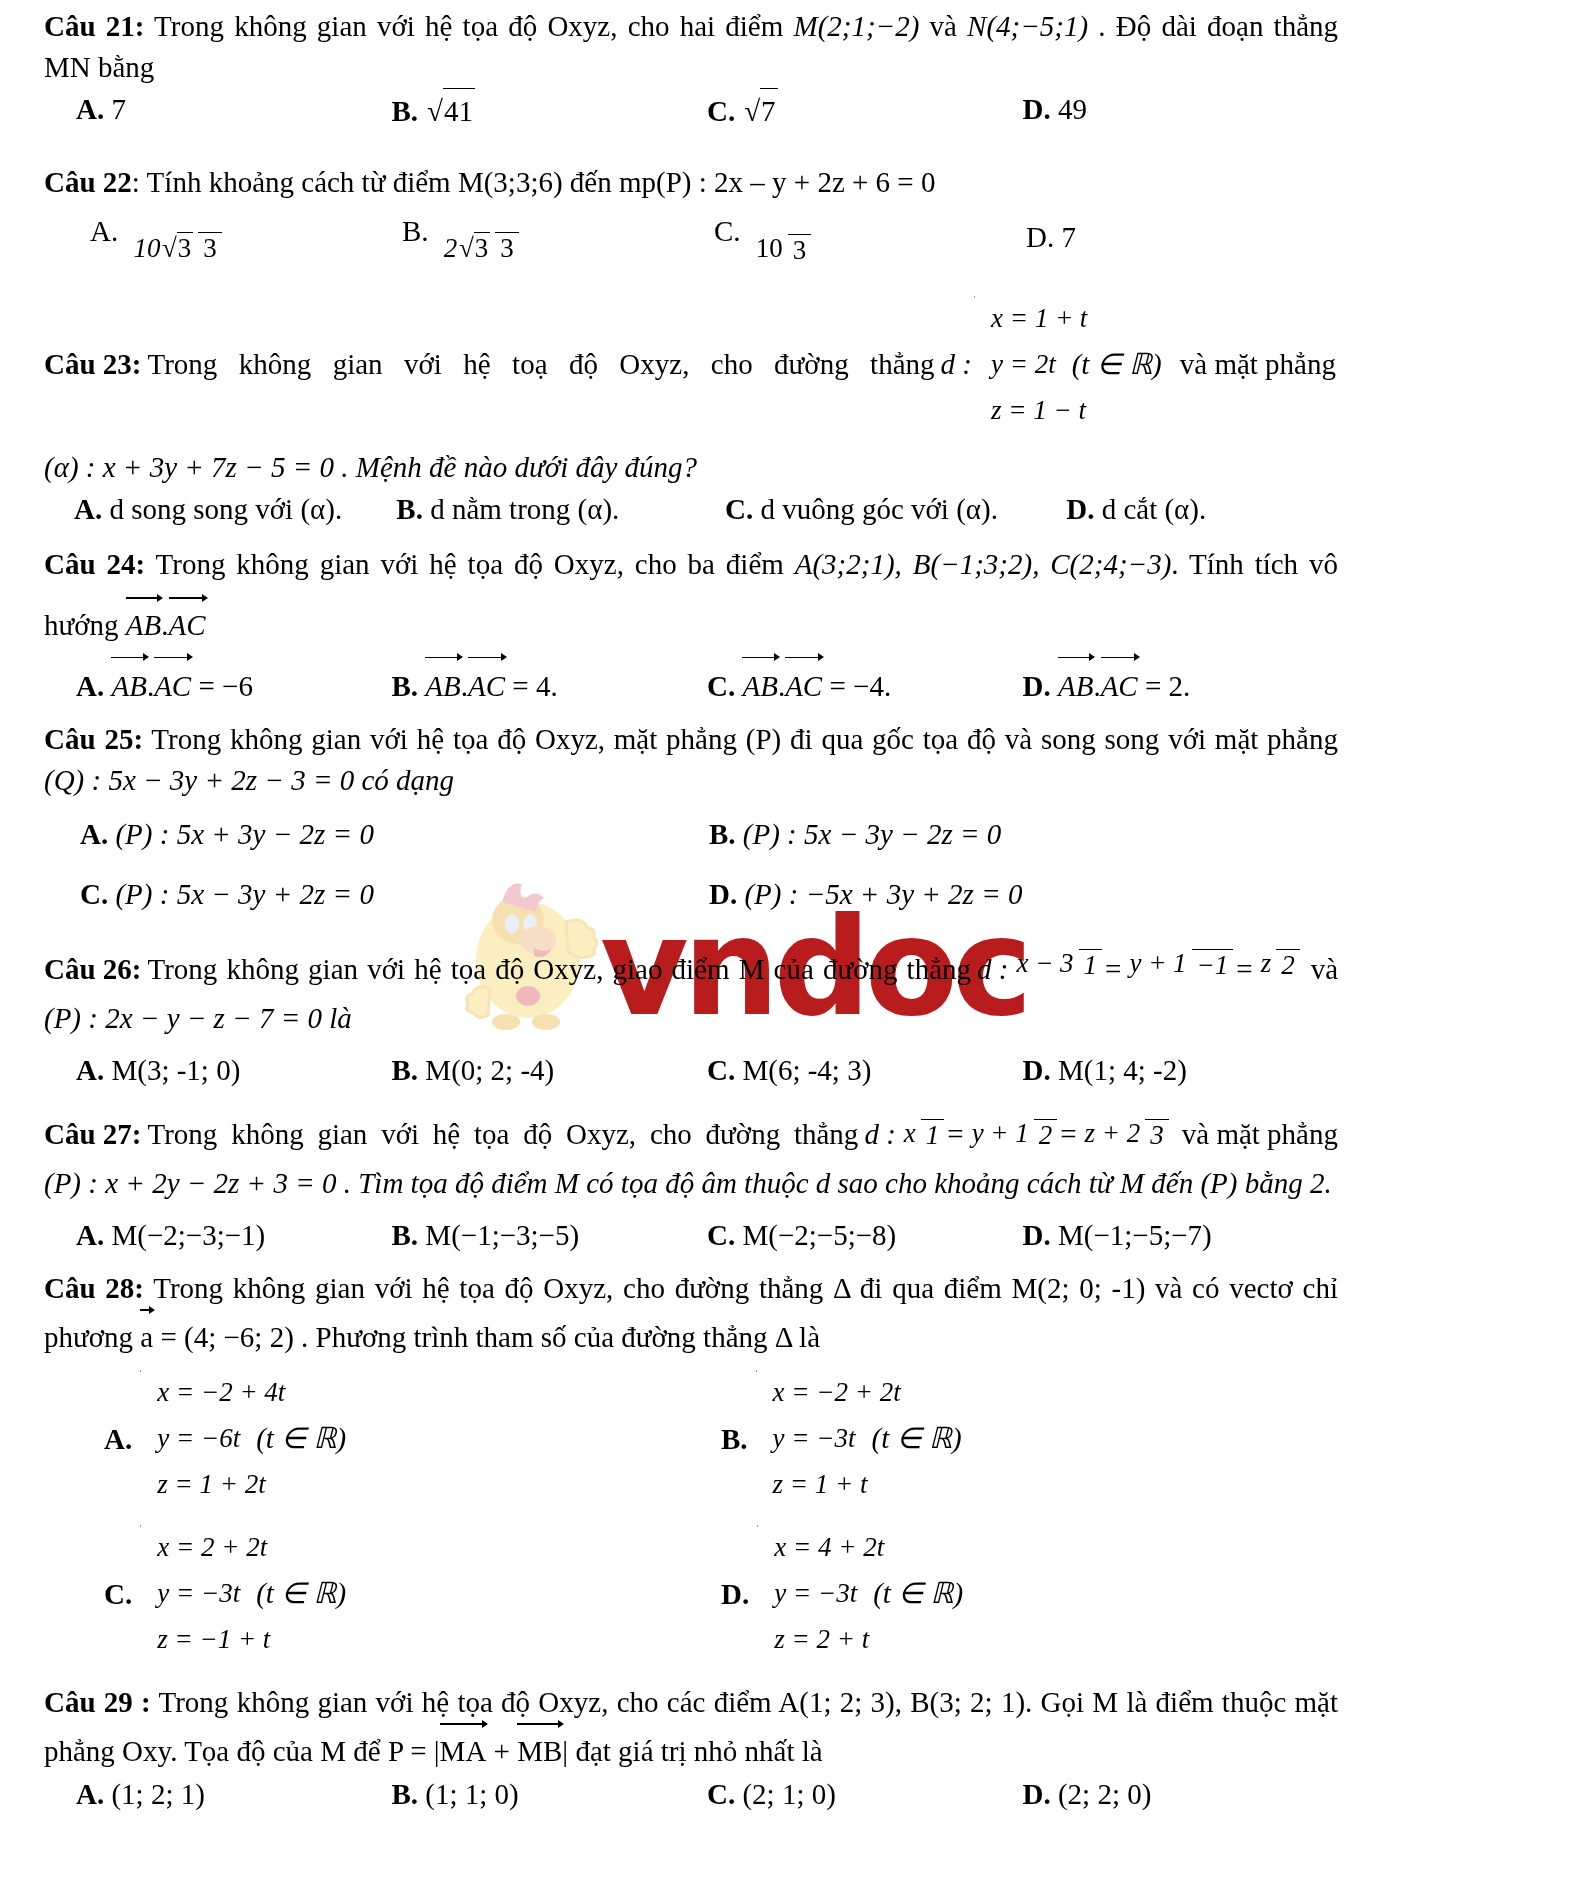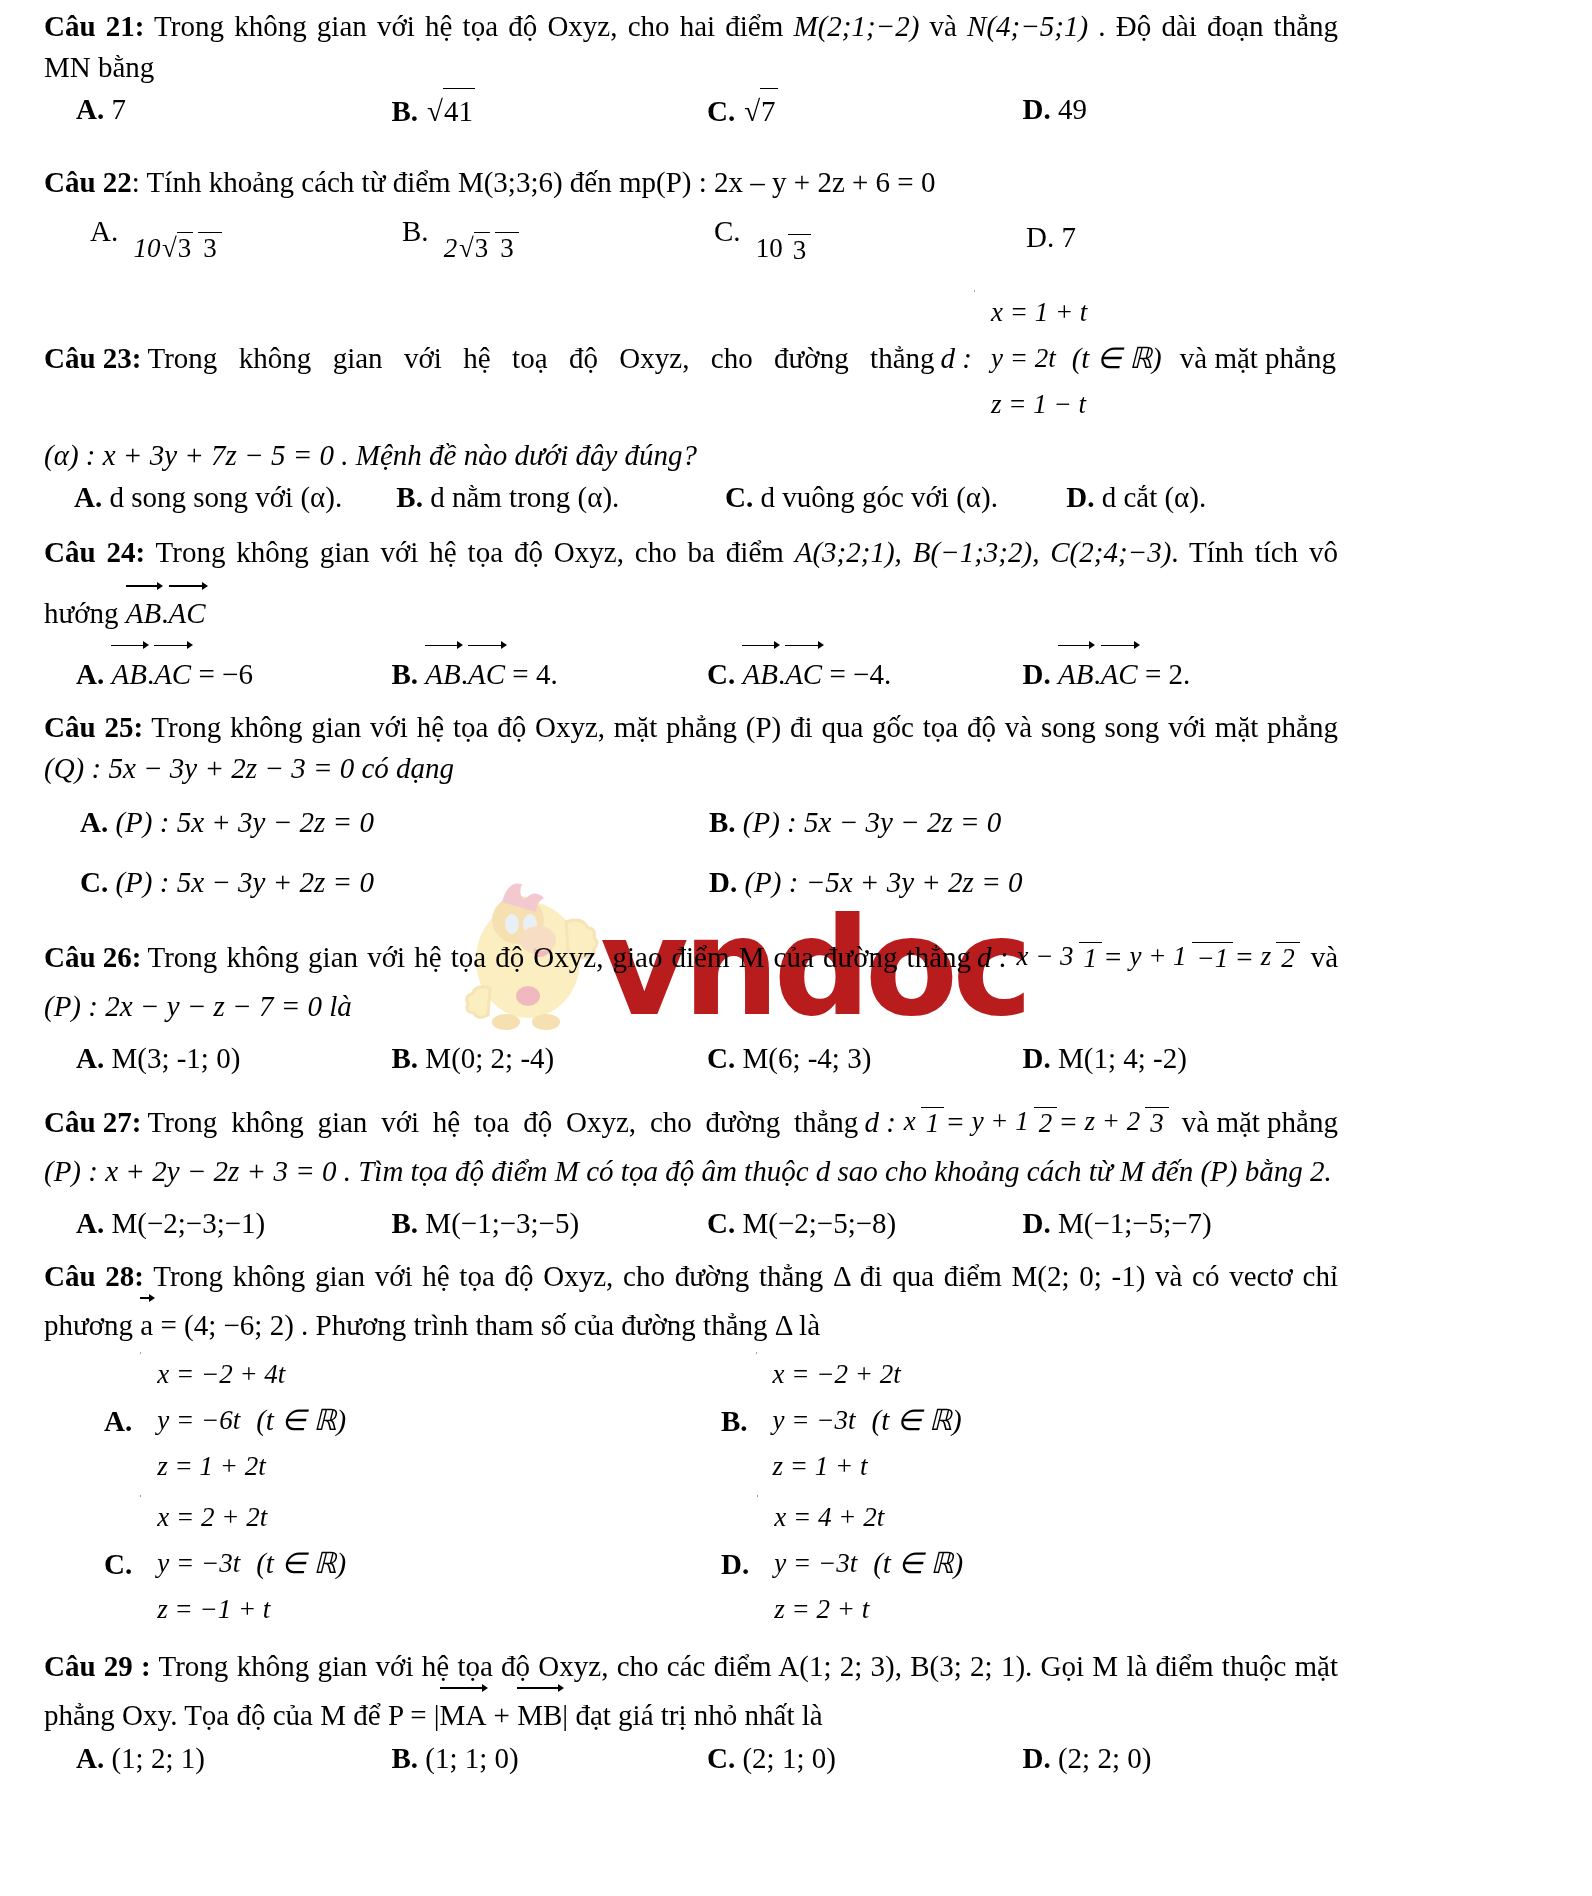--- a/index.html
+++ b/index.html
@@ -44,21 +44,21 @@
   .sq > .bod { display: inline-block; border-top: 1.5px solid #000; padding: 1px 2px 0 1px; }
 
   
   .vec { display: inline-block; position: relative; padding-top: 8px; }
   .vec > .arw { position: absolute; left: 0; right: -2px; top: -5px; height: 9px; }
   .vec > .arw::before { content:""; position:absolute; left:0; right:3px; top:5px; height:1.6px; background:#000; }
   .vec > .arw::after { content:""; position:absolute; right:0; top:1.6px;
       border-left: 6px solid #000; border-top: 4px solid transparent; border-bottom: 4px solid transparent; }
 
   
-  .sys { display: inline-flex; align-items: flex-start; vertical-align: middle; margin: 0 2px; }
+  .sys { display: inline-flex; align-items: flex-start; vertical-align: middle; margin: 6px 2px; }
   .sys > .brace {
     width: 13px; border-left: 1.8px solid #000;
     border-top-left-radius: 11px; border-bottom-left-radius: 11px;
     border-top: 1.8px solid transparent; border-bottom: 1.8px solid transparent;
     margin-right: 3px;
   }
   .sys > .rows { display: flex; flex-direction: column; justify-content: center; }
   .sys > .rows > div { font-size: 27px; line-height: 1.0; padding: 9px 0; white-space: nowrap; }
 
   .inlsys { display:inline-flex; align-items:center; }
@@ -268,21 +268,21 @@
         <i class="v">(P) : 5x − 3y + 2z = 0</i>
       </div>
       <div>
         <span class="lbl">D.</span>
         <i class="v">(P) : −5x + 3y + 2z = 0</i>
       </div>
     </div>
   </div>
 
   <div class="q" style="margin-top:34px">
-    <div class="line" style="display:flex; align-items:center">
+    <div class="line" style="display:flex; ">
       <span class="lbl" style="white-space:nowrap">Câu 26:</span>
       <span class="just" style="flex:1; margin:0 6px">Trong không gian với hệ tọa độ Oxyz, giao điểm M của đường thẳng</span>
       <i class="v">d :</i>
       <span class="frac">
         <span class="num"><i class="v">x − 3</i></span>
         <span class="den"><i class="v">1</i></span>
       </span>
       <span>=</span>
       <span class="frac">
         <span class="num"><i class="v">y + 1</i></span>

